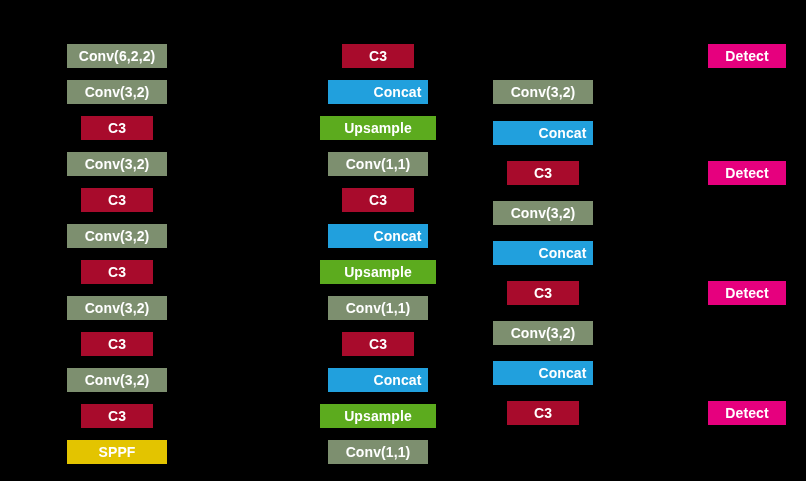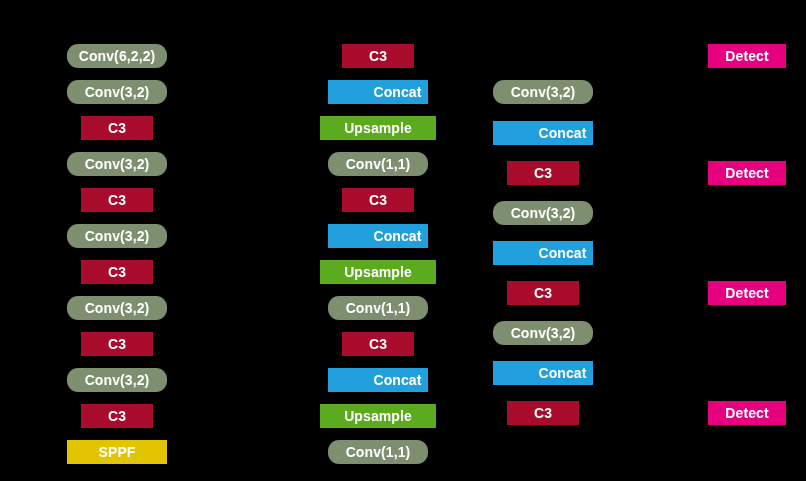--- a/index.html
+++ b/index.html
@@ -24,21 +24,21 @@
     text-align: center;
     color: #ffffff;
     font-size: 14px;
     font-weight: 600;
     letter-spacing: 0.1px;
     white-space: nowrap;
     overflow: hidden;
     user-select: none;
   }
   
-  .t-conv    { background: #7d8f6f; border-radius: 11px; }
+  .t-conv    { background: #7d8f6f; }
   .t-c3      { background: #a80b2c; }
   .t-sppf    { background: #e3c400; text-align: center; }
   .t-concat  { background: #21a0dd; padding-left: 39px; }
   .t-upsample{ background: #5cab1e; }
   .t-detect  { background: #e6007e; }
 </style>
 </head>
 <body>
 
 <div id="canvas" style="background: rgb(0, 0, 0);">

